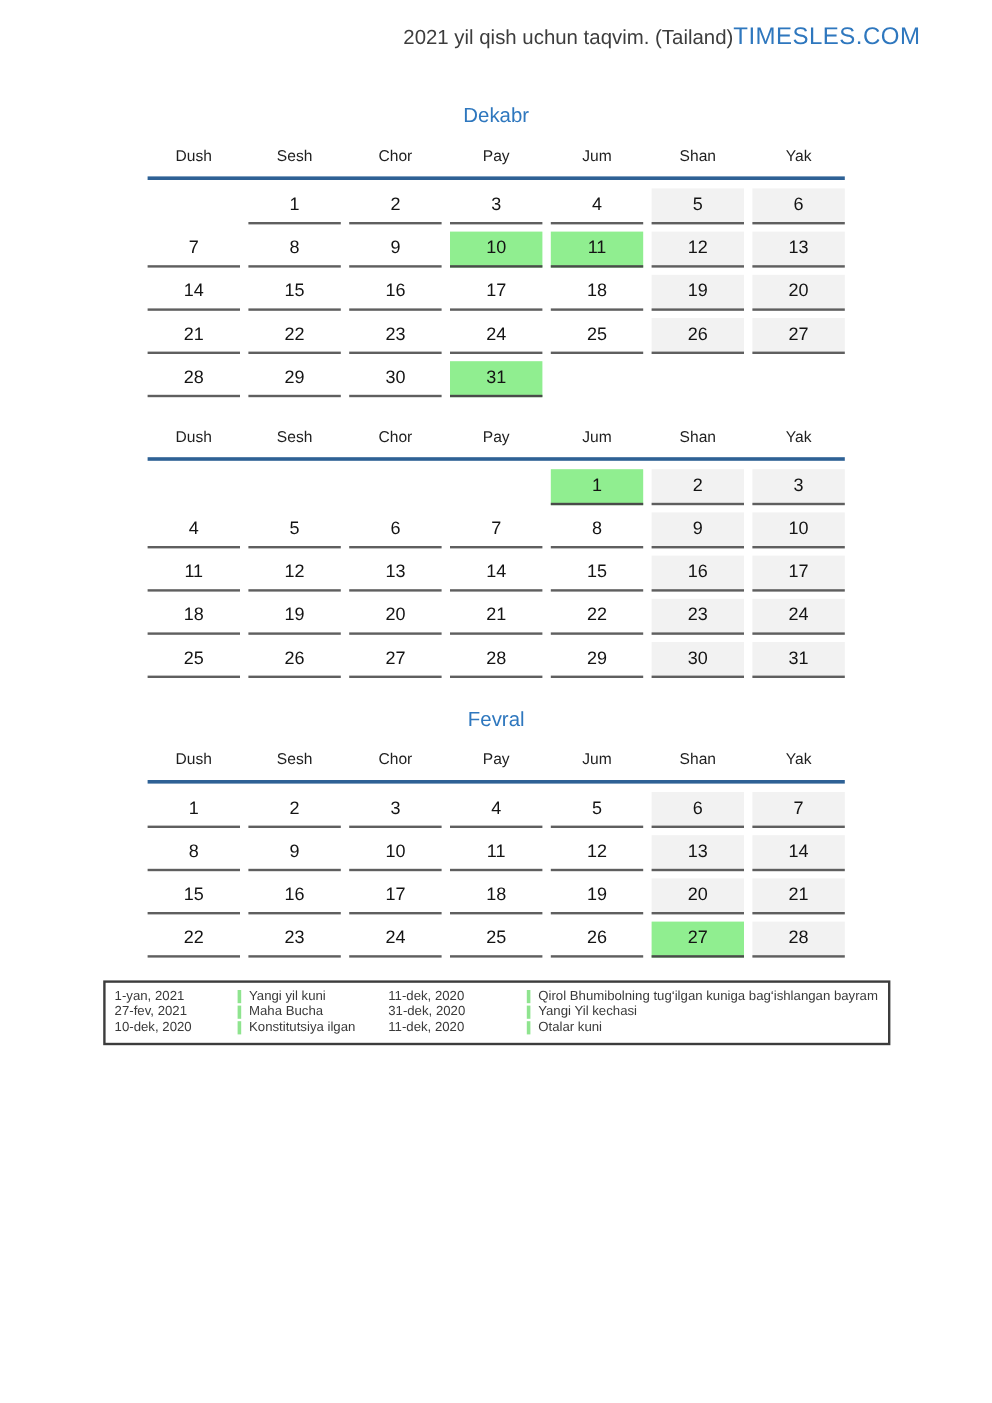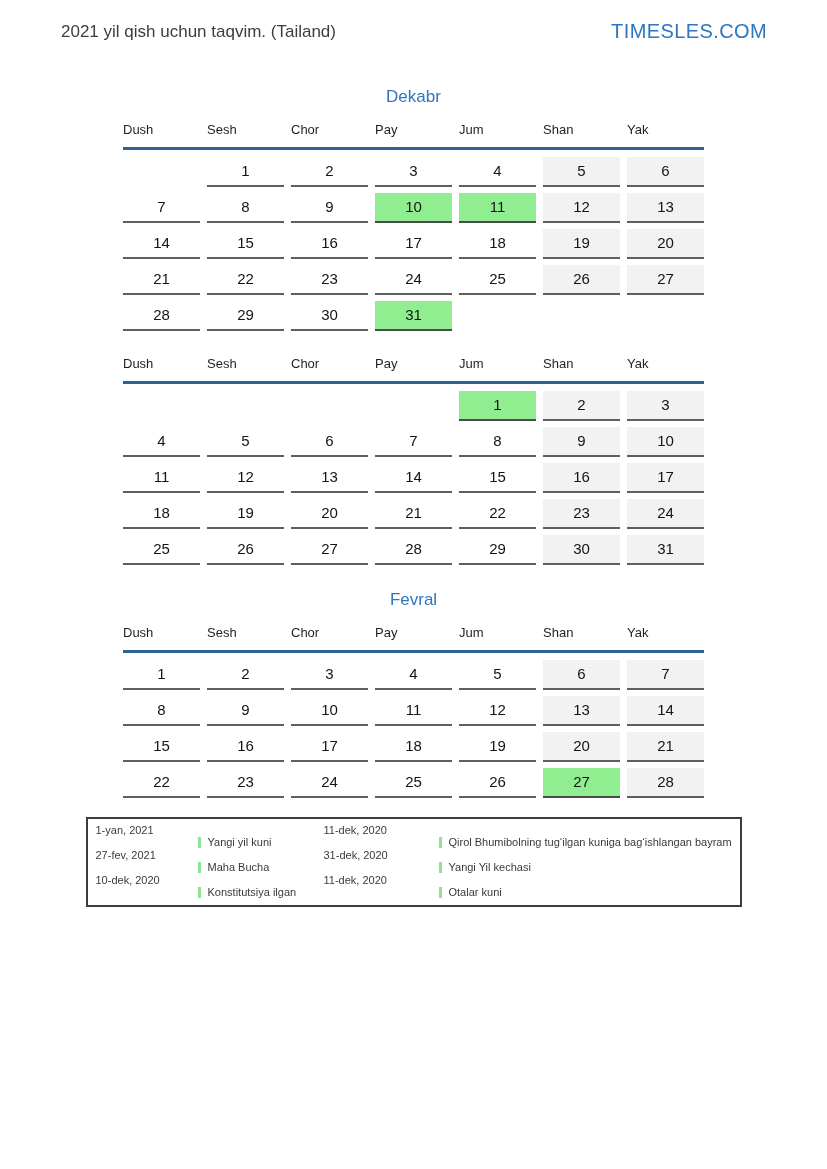--- a/index.html
+++ b/index.html
@@ -6,21 +6,21 @@
     margin: 0;
     padding: 0;
     background: #ffffff;
     width: 827px;
     height: 1169px;
     overflow: hidden;
     font-family: "Liberation Sans", sans-serif;
   }
   .page-header {
     display: flex;
-    justify-content: space-between;
+    justify-content: flex-end;
     align-items: flex-start;
     padding: 21px 60px 0 61px;
   }
   .doc-title {
     margin: 0;
     font-size: 17px;
     font-weight: 400;
     color: #3d3d3d;
     line-height: 22px;
   }
@@ -49,20 +49,21 @@
     line-height: 22px;
   }
   .weekday-row {
     display: grid;
     grid-template-columns: repeat(7, 77px);
     column-gap: 7px;
     padding-bottom: 9px;
     border-bottom: 3px solid #2e6195;
   }
   .weekday {
+    text-align: center;
     font-size: 13px;
     color: #1f1f1f;
     line-height: 17px;
   }
   .weeks {
     display: grid;
     grid-template-columns: repeat(7, 77px);
     column-gap: 7px;
     row-gap: 6px;
     margin-top: 7px;
@@ -95,21 +96,20 @@
     padding-left: 8px;
     font-size: 11px;
     color: #3a3a3a;
   }
   .lg-date { line-height: 13px; }
   .lg-label {
     display: flex;
     align-items: center;
     line-height: 13px;
     padding-right: 6px;
-    margin-top: 12px;
   }
   .lg-bar {
     display: inline-block;
     width: 3px;
     height: 11px;
     background: #8fe48f;
     margin-right: 7px;
     flex: 0 0 3px;
   }
 </style>

